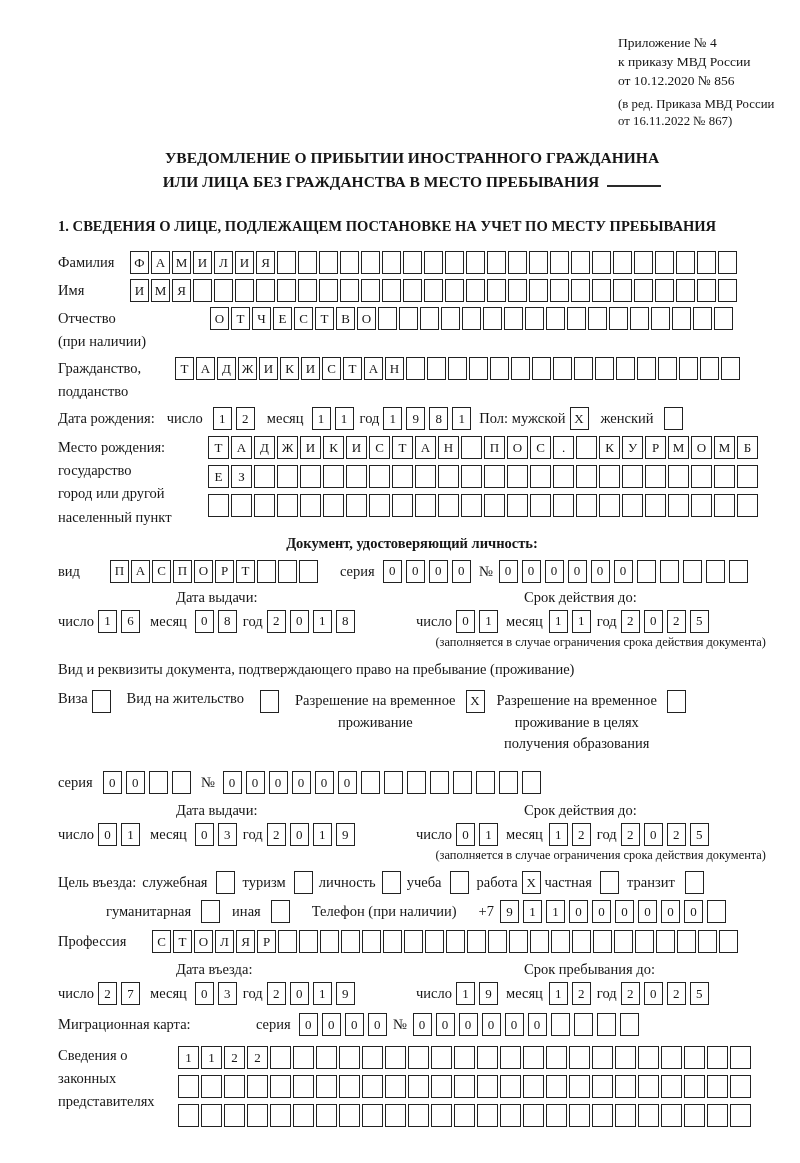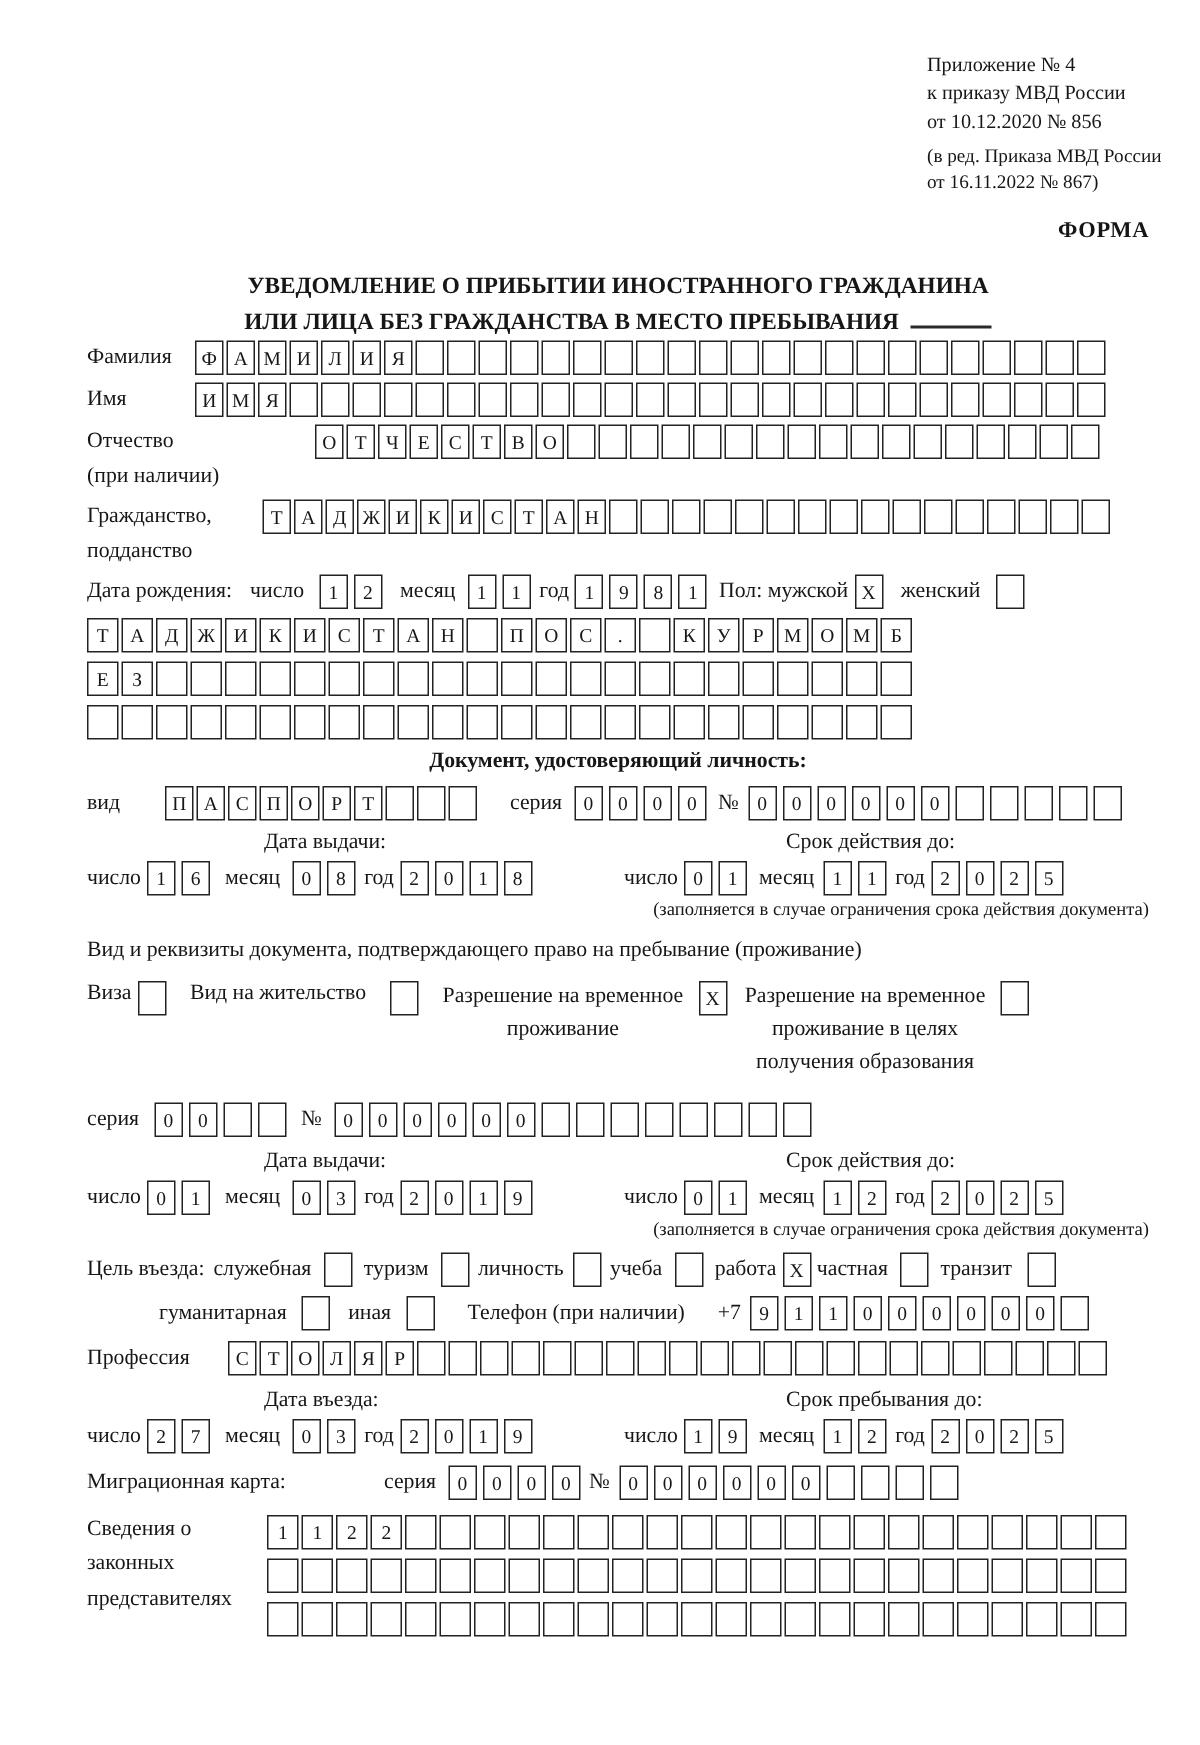--- a/index.html
+++ b/index.html
@@ -71,27 +71,27 @@
 
   <div class="hdr">
     <div>Приложение № 4</div>
     <div>к приказу МВД России</div>
     <div>от 10.12.2020 № 856</div>
     <div class="edit">
       <div>(в ред. Приказа МВД России</div>
       <div>от 16.11.2022 № 867)</div>
     </div>
   </div>
-  <div class="forma">ФОРМА</div>
 
   <div class="title">
     <div>УВЕДОМЛЕНИЕ О ПРИБЫТИИ ИНОСТРАННОГО ГРАЖДАНИНА</div>
     <div><span>ИЛИ ЛИЦА БЕЗ ГРАЖДАНСТВА В МЕСТО ПРЕБЫВАНИЯ</span><span class="blank"></span></div>
   </div>
 
+  <div class="sec-heading">1. СВЕДЕНИЯ О ЛИЦЕ, ПОДЛЕЖАЩЕМ ПОСТАНОВКЕ НА УЧЕТ ПО МЕСТУ ПРЕБЫВАНИЯ</div>
 
   <div class="row">
     <span class="lbl w72">Фамилия</span>
     <span class="boxes">
         <span class="box">Ф</span>
         <span class="box">А</span>
         <span class="box">М</span>
         <span class="box">И</span>
         <span class="box">Л</span>
         <span class="box">И</span>
@@ -249,20 +249,26 @@
     <span class="boxes cb ml4">
         <span class="box">X</span>
       </span>
     <span class="lbl ml12">женский</span>
     <span class="boxes cb ml10">
         <span class="box"></span>
       </span>
   </div>
 
   <div class="block" style="margin-top:6px;">
+    <div class="lblcol w148">
+      <div>Место рождения:</div>
+      <div>государство</div>
+      <div>город или другой</div>
+      <div>населенный пункт</div>
+    </div>
     <div class="boxrows">
       <span class="boxes lg">
           <span class="box">Т</span>
           <span class="box">А</span>
           <span class="box">Д</span>
           <span class="box">Ж</span>
           <span class="box">И</span>
           <span class="box">К</span>
           <span class="box">И</span>
           <span class="box">С</span>

